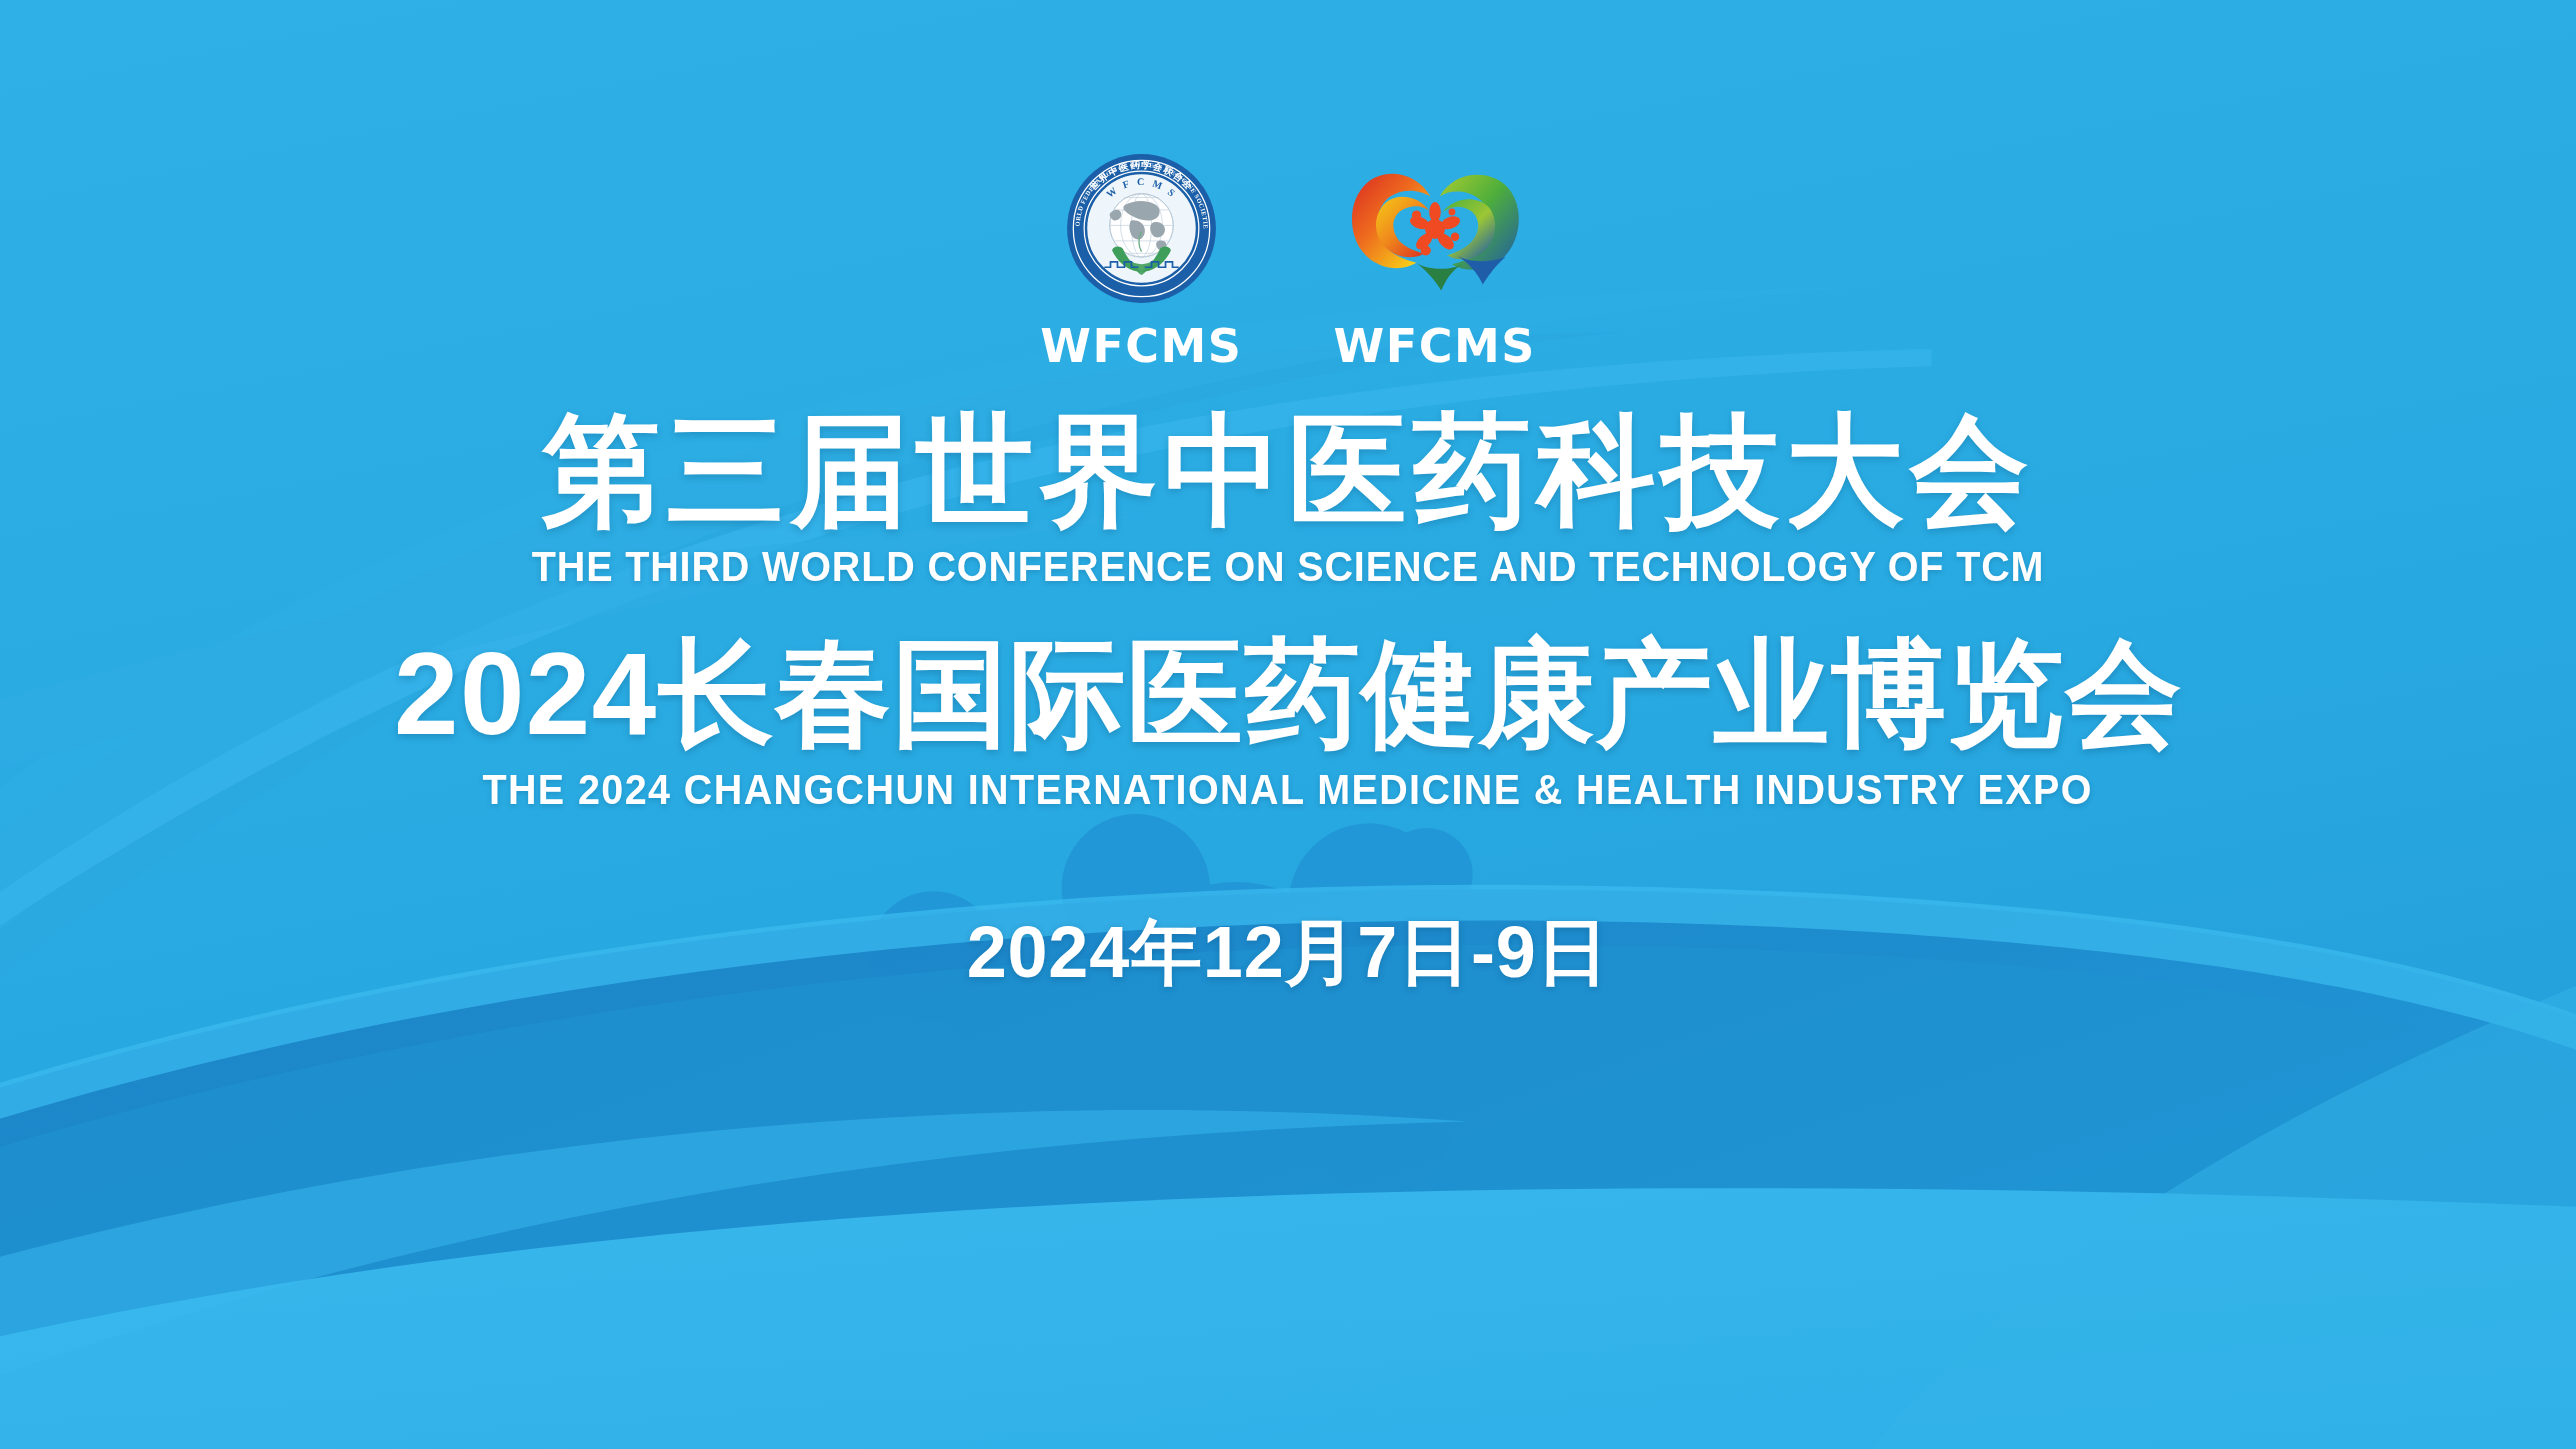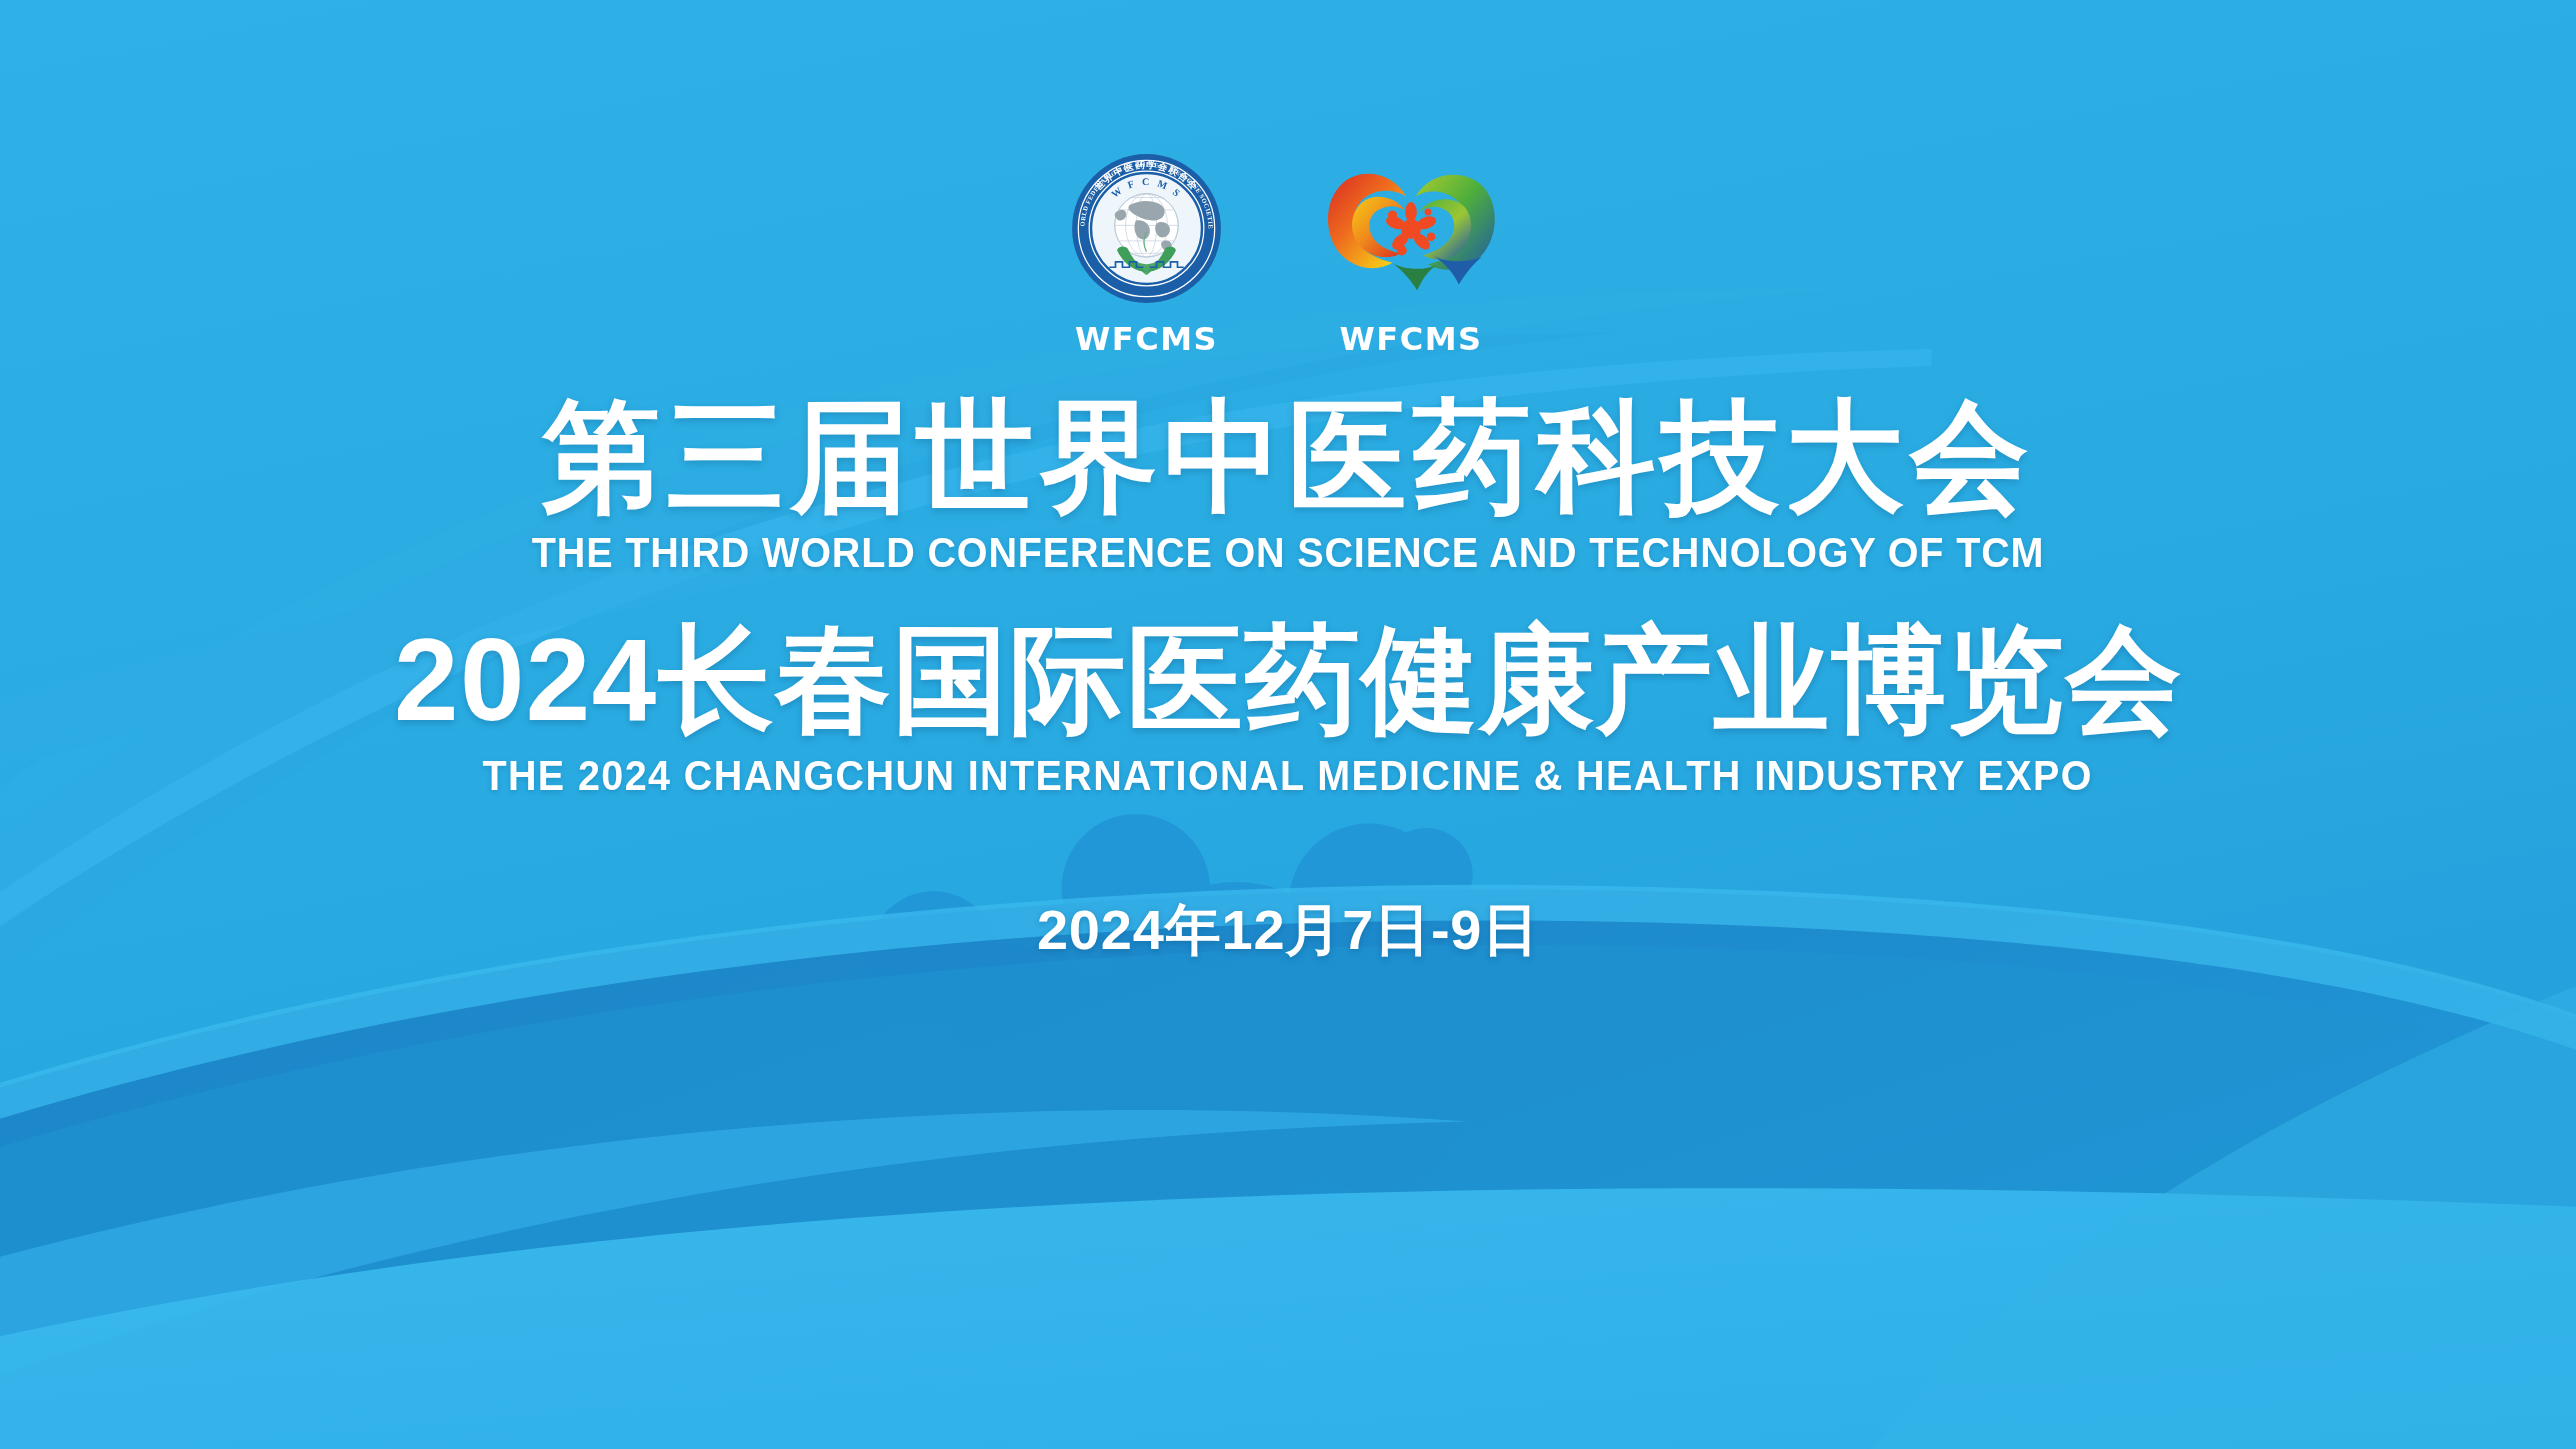--- a/index.html
+++ b/index.html
@@ -49,21 +49,21 @@
   .logo-block {
     display: flex;
     flex-direction: column;
     align-items: center;
   }
   .logo-mark {
     display: block;
   }
   .logo-caption {
     color: #ffffff;
-    font-size: 32px;
+    font-size: 46px;
     font-weight: 700;
     letter-spacing: 1.5px;
     line-height: 1;
     margin-top: 17px;
     font-family: "DejaVu Sans", "Liberation Sans", sans-serif;
   }
 
   
   .title-cn-1 {
     margin-top: 37px;
@@ -116,21 +116,21 @@
   .info-row {
     margin-top: 105px;
     display: flex;
     align-items: center;
     justify-content: center;
     gap: 266px;
     white-space: nowrap;
   }
   .info-item {
     color: #ffffff;
-    font-size: 56px;
+    font-size: 72px;
     font-weight: 700;
     letter-spacing: 0.8px;
     line-height: 1;
     text-shadow: 0 2.3px 6.2px rgba(8,70,110,0.3);
   }
 </style>
 </head>
 <body>
 
 <div id="banner">

